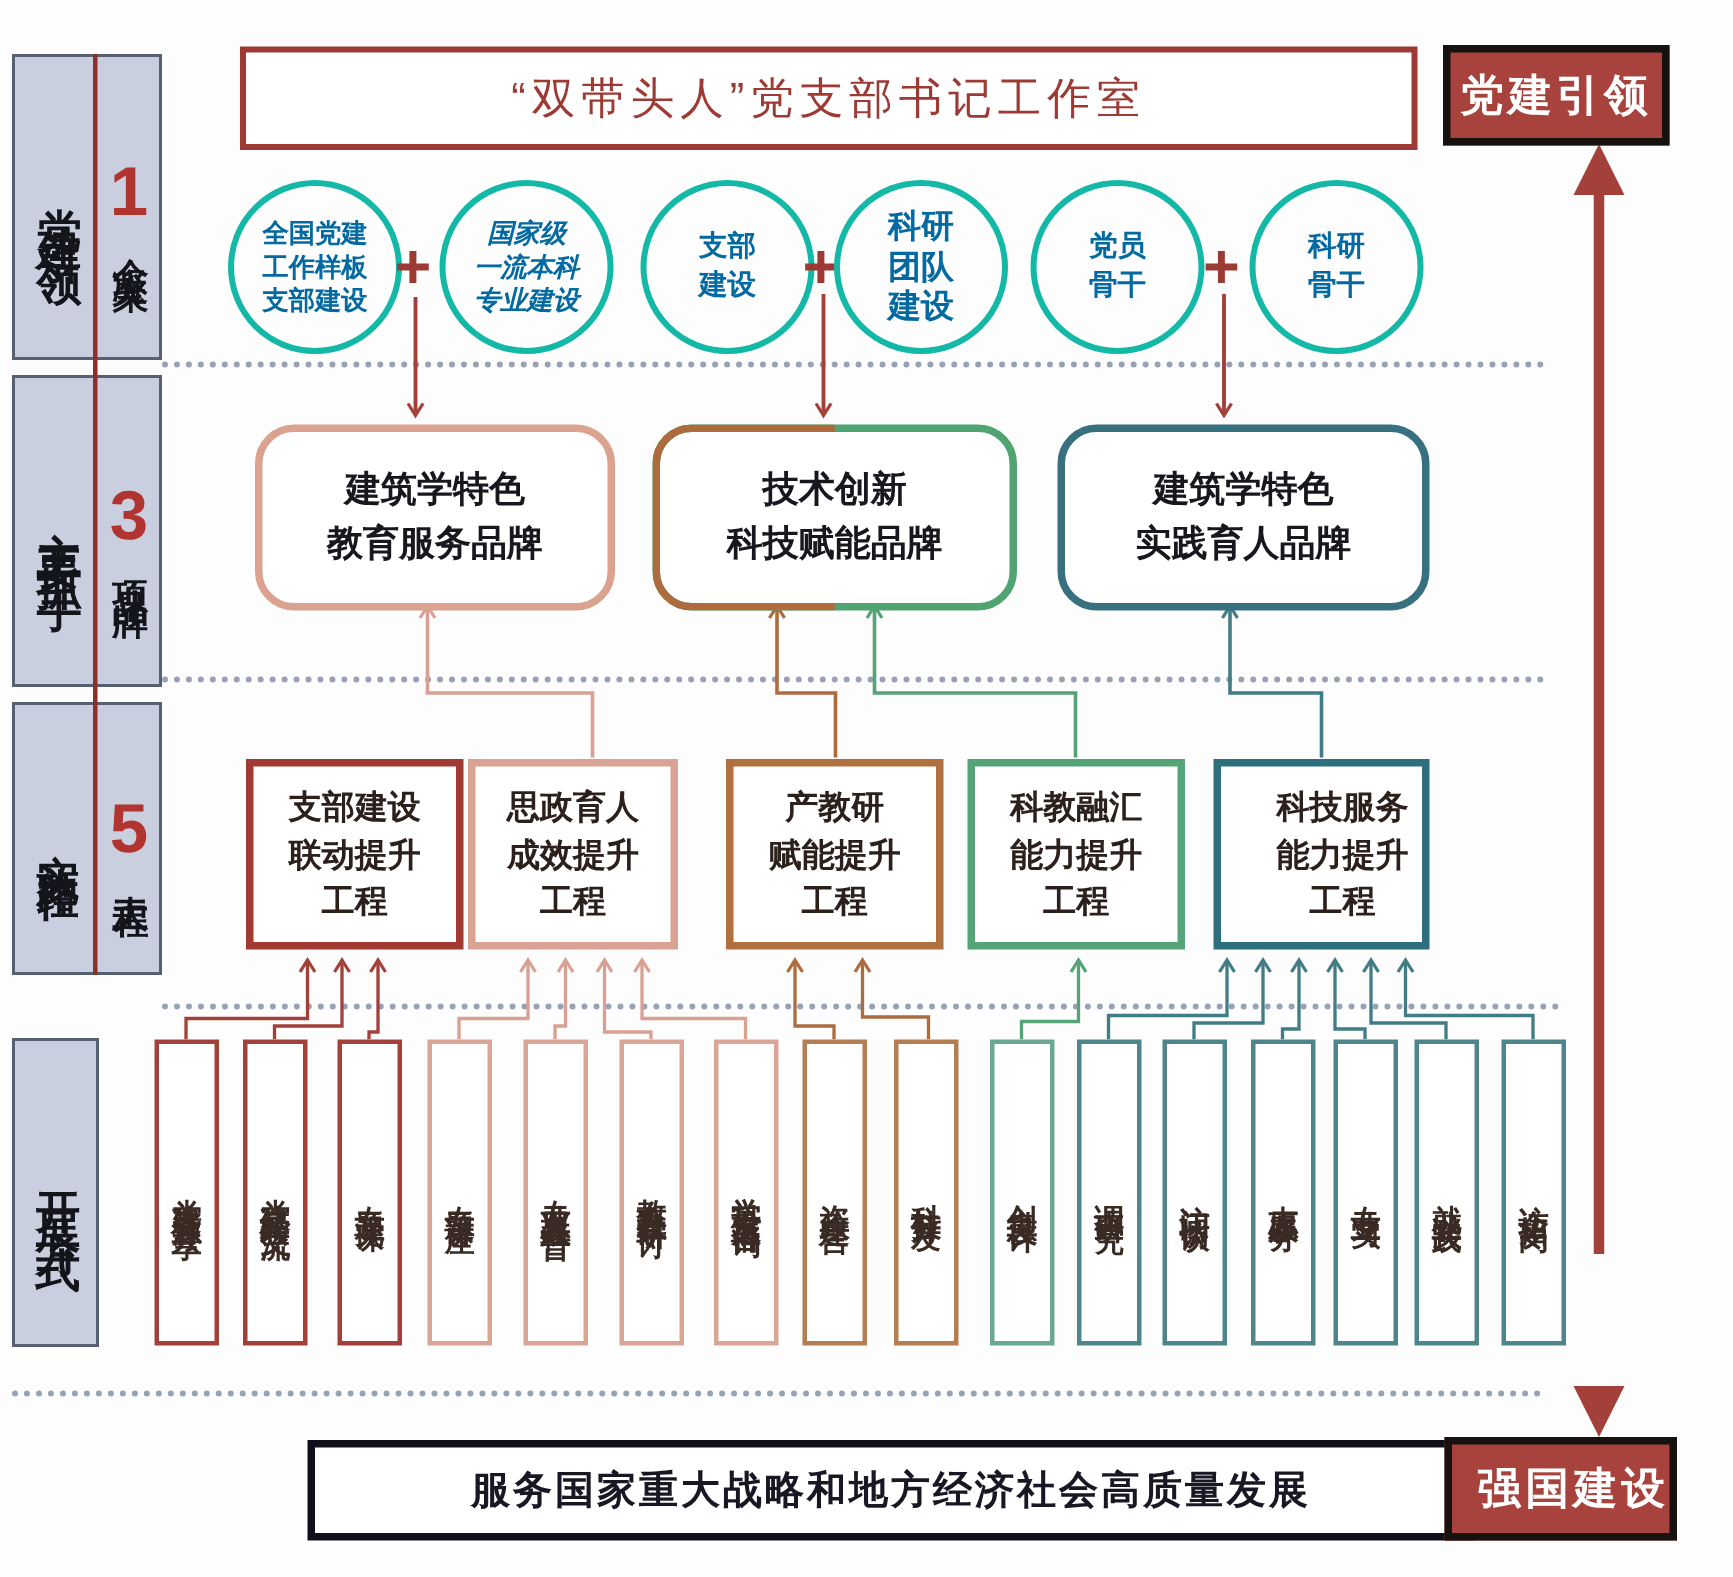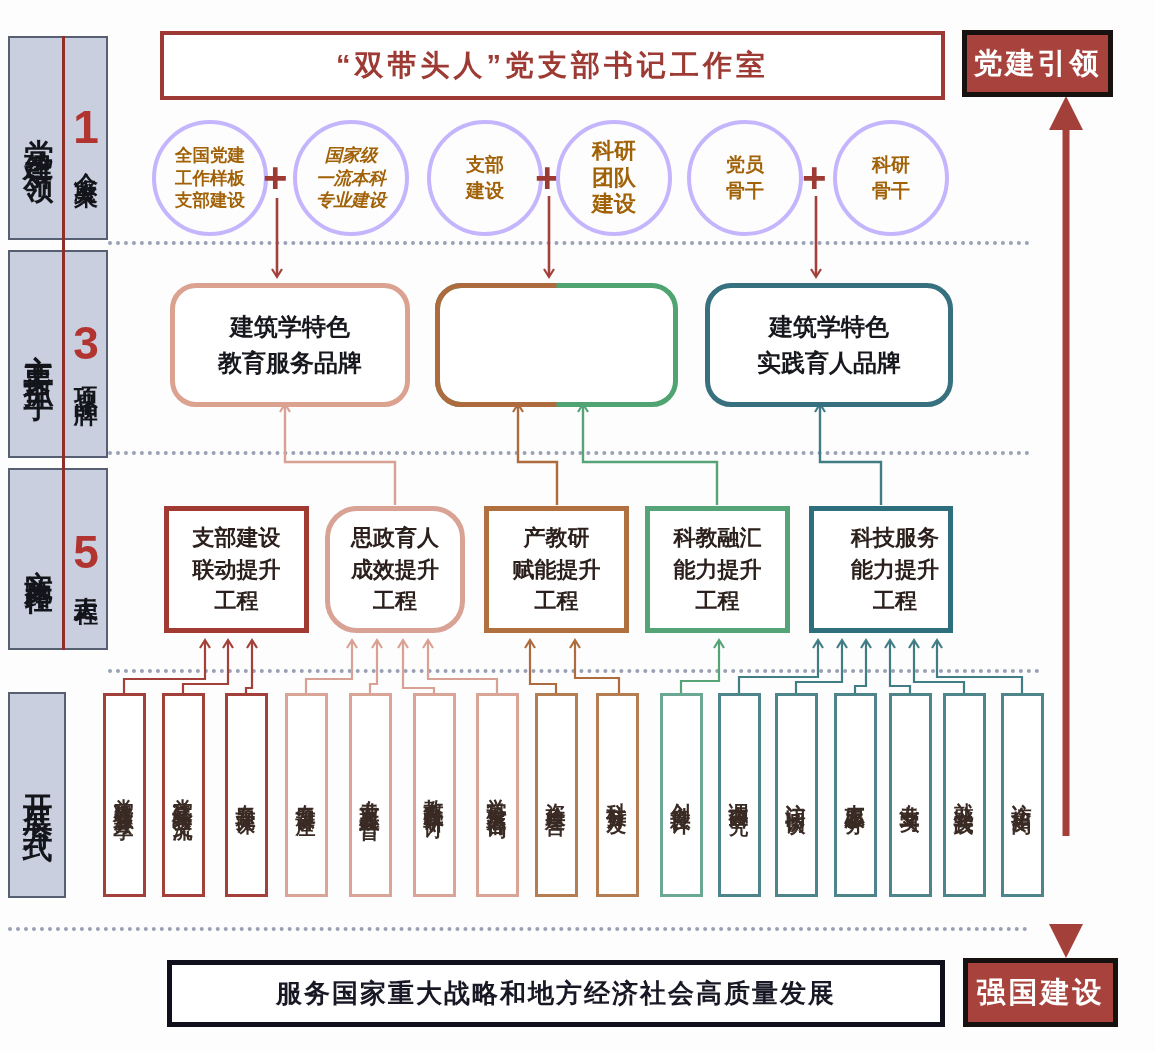--- a/index.html
+++ b/index.html
@@ -16,48 +16,48 @@
   .side-right{flex:1;display:flex;flex-direction:column;align-items:center;justify-content:center;gap:2px;}
   .side-num{font-size:46px;font-weight:900;color:#b23430;line-height:1;}
   .side-unit{writing-mode:vertical-rl;text-orientation:upright;font-weight:bold;
              color:#14151a;font-size:24px;letter-spacing:7px;}
   .redline{background:#8e2f2a;z-index:4;}
   
   .dotline{border-top:4px dotted #99a1b5;z-index:1;height:0;}
   
   .title-box{border:4px solid #9d3a34;background:#fff;display:flex;align-items:center;
              justify-content:center;z-index:3;}
-  .title-text{color:#9d3a34;font-size:29px;font-weight:bold;letter-spacing:4px;}
+  .title-text{color:#9d3a34;font-size:29px;font-weight:normal;letter-spacing:4px;}
   .badge{background:#a8423c;border:5px solid #17120f;color:#fff;display:flex;
          align-items:center;justify-content:center;font-size:29px;font-weight:bold;
          letter-spacing:3px;z-index:3;}
   
-  .circle{border:4px solid #c4b5fd;border-radius:50%;width:116px;height:116px;
+  .circle{border:4px solid #14b8a6;border-radius:50%;width:116px;height:116px;
           display:flex;align-items:center;justify-content:center;text-align:center;
-          color:#a16207;font-weight:bold;z-index:3;background:transparent;}
+          color:#0369a1;font-weight:bold;z-index:3;background:transparent;}
   .c-small{font-size:17.5px;line-height:1.3;}
   .c-big{font-size:19px;line-height:1.35;}
   .plus{color:#9d3a34;font-size:42px;font-weight:900;z-index:3;line-height:1;}
   
   .brand{border:5px solid;border-radius:26px;background:#fff;display:flex;align-items:center;
          justify-content:center;text-align:center;font-size:24px;font-weight:bold;
          color:#17181d;line-height:1.5;z-index:3;position:absolute;}
   .brand-ov{position:absolute;inset:-5px;border:5px solid;border-radius:26px;
             clip-path:inset(0 50% 0 0);pointer-events:none;}
   
   .proj{border:5px solid;background:#fff;display:flex;align-items:center;justify-content:center;
         text-align:center;font-size:22px;font-weight:bold;color:#2c201d;line-height:1.45;z-index:3;}
   
   .method{border:3px solid;background:#fff;display:flex;align-items:center;justify-content:center;z-index:3;}
   .method span{writing-mode:vertical-rl;text-orientation:upright;font-size:20px;
                font-weight:bold;color:#3a2a24;letter-spacing:4px;}
   
   .footer-box{border:5px solid #10101c;background:#fff;display:flex;align-items:center;
               justify-content:center;font-size:26px;font-weight:bold;color:#181824;
-              letter-spacing:2px;z-index:3;}
+              letter-spacing:2px;z-index:3;margin-left:38px;}
   svg.wires{position:absolute;left:0;top:0;z-index:2;pointer-events:none;}
 </style>
 </head>
 <body>
 
 <div class="abs dotline" style="left:108px;top:241px;width:922px;"></div>
 <div class="abs dotline" style="left:108px;top:451px;width:922px;"></div>
 <div class="abs dotline" style="left:108px;top:669px;width:932px;"></div>
 <div class="abs dotline" style="left:8px;top:927px;width:1020px;"></div>
 
@@ -116,28 +116,30 @@
 <div class="abs circle c-big pre" style="left:687px;top:120px;">党员
 骨干</div>
 <div class="abs plus" style="left:802px;top:157px;">+</div>
 <div class="abs circle c-big pre" style="left:833px;top:120px;">科研
 骨干</div>
 
 <div class="brand pre" style="left: 170px; top: 283px; width: 230px; height: 114px; border-color: rgb(219, 162, 143);">建筑学特色
 教育服务品牌</div>
 <div class="brand pre" style="left: 435px; top: 283px; width: 233px; height: 114px; border-color: rgb(79, 164, 114);">
   <div class="brand-ov" style="border-color: rgb(173, 107, 62);"></div>
+  <span class="pre">技术创新
+科技赋能品牌</span>
 </div>
 <div class="brand pre" style="left: 705px; top: 283px; width: 238px; height: 114px; border-color: rgb(55, 112, 126);">建筑学特色
 实践育人品牌</div>
 
 <div class="abs proj pre" style="left: 164px; top: 506px; width: 145px; height: 127px; border-color: rgb(162, 58, 52);">支部建设
 联动提升
 工程</div>
-<div class="abs proj pre" style="left: 325px; top: 506px; width: 140px; height: 127px; border-color: rgb(216, 162, 149); border-radius: 32px;">思政育人
+<div class="abs proj pre" style="left: 312px; top: 506px; width: 140px; height: 127px; border-color: rgb(216, 162, 149);">思政育人
 成效提升
 工程</div>
 <div class="abs proj pre" style="left: 484px; top: 506px; width: 145px; height: 127px; border-color: rgb(176, 112, 63);">产教研
 赋能提升
 工程</div>
 <div class="abs proj pre" style="left: 645px; top: 506px; width: 145px; height: 127px; border-color: rgb(85, 164, 119);">科教融汇
 能力提升
 工程</div>
 <div class="abs proj pre" style="left: 809px; top: 506px; width: 144px; height: 127px; border-color: rgb(46, 111, 125); padding-left: 28px;">科技服务
 能力提升
@@ -188,21 +190,21 @@
 <div class="abs method" style="left: 943px; top: 693px; width: 43px; height: 204px; border-color: rgb(77, 133, 138);">
     <span>就业实践</span>
   </div>
 <div class="abs method" style="left: 1001px; top: 693px; width: 43px; height: 204px; border-color: rgb(77, 133, 138);">
     <span>访企拓岗</span>
   </div>
 
 <div class="abs footer-box" style="left:167px;top:960px;width:778px;height:67px;">
   <span>服务国家重大战略和地方经济社会高质量发展</span>
 </div>
-<div class="abs badge" style="left:963px;top:958px;width:155px;height:69px;">
+<div class="abs badge" style="left:963px;top:958px;width:155px;height:69px;justify-content:flex-end;">
   <span>强国建设</span>
 </div>
 
 <svg class="wires" width="1155" height="1051" viewBox="0 0 1155 1051">
   <defs>
     <marker id="ah-dr" markerUnits="userSpaceOnUse" markerWidth="16" markerHeight="16" refX="10" refY="8" orient="auto">
         <path d="M3,3 L11,8 L3,13" fill="none" stroke="#a3403a" stroke-width="2.2"></path>
       </marker>
     <marker id="ah-sa" markerUnits="userSpaceOnUse" markerWidth="16" markerHeight="16" refX="10" refY="8" orient="auto">
         <path d="M3,3 L11,8 L3,13" fill="none" stroke="#d8a193" stroke-width="2.2"></path>

